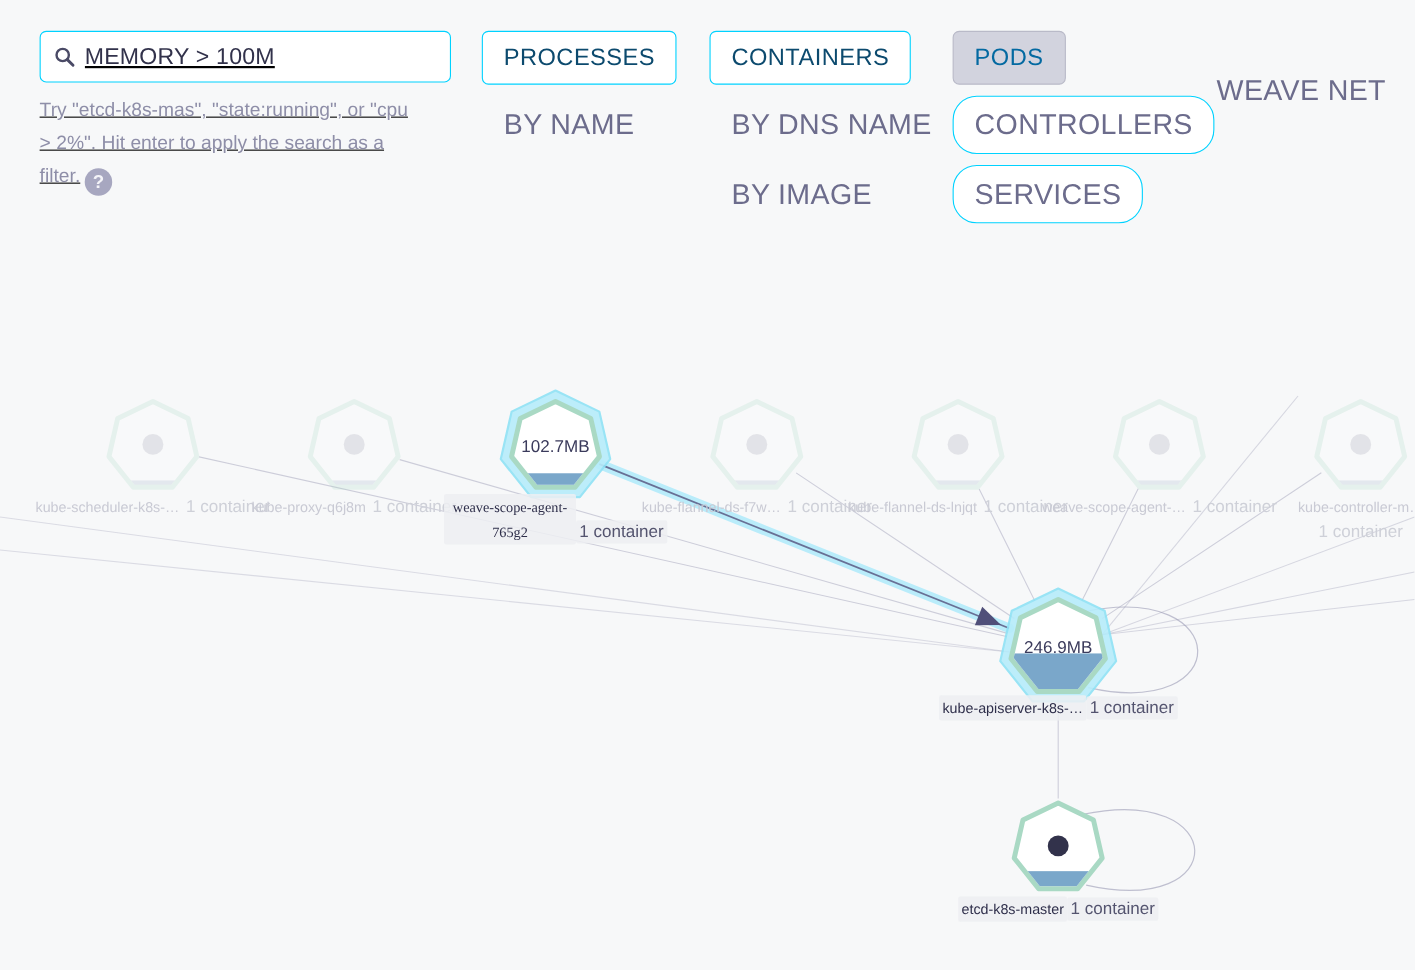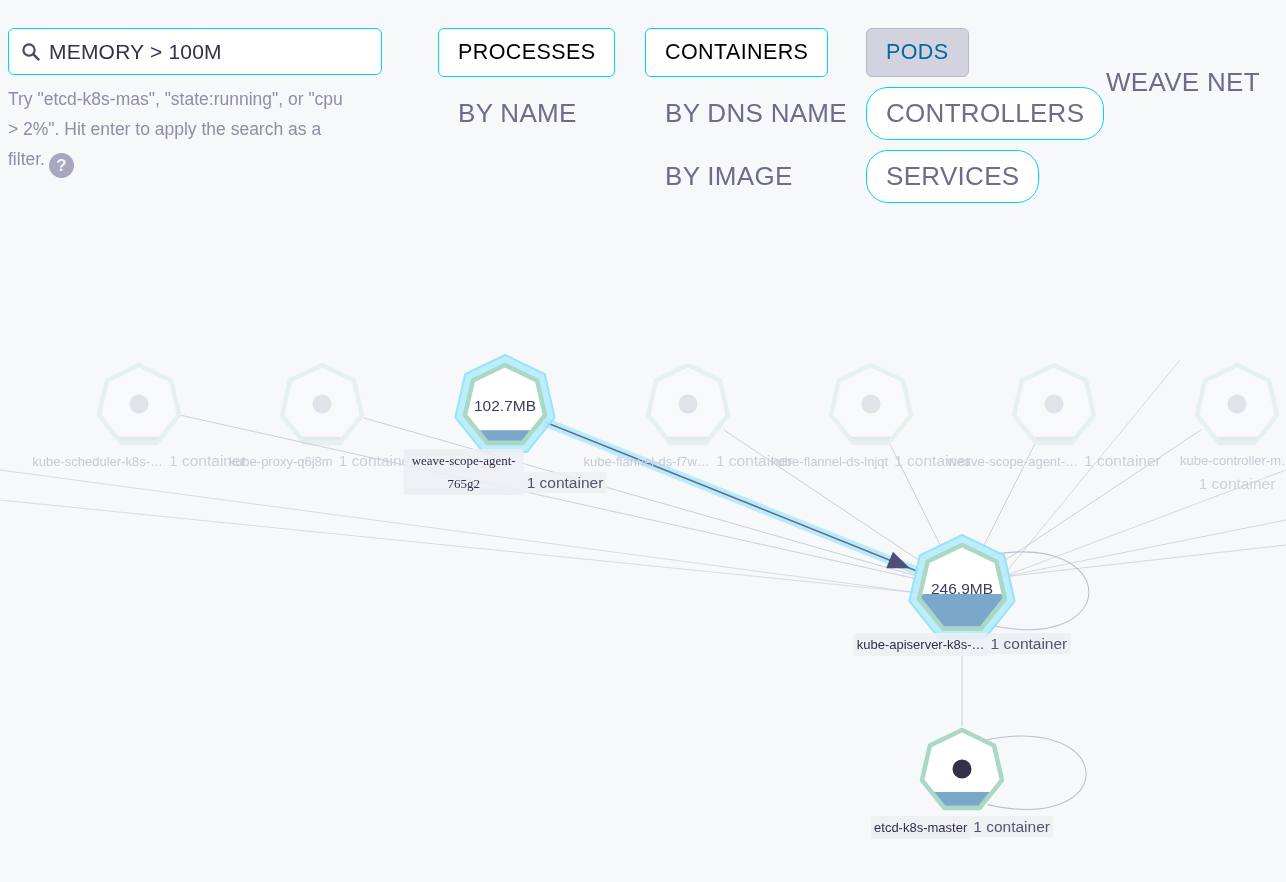--- a/index.html
+++ b/index.html
@@ -13,22 +13,23 @@
 
   
   #graph-canvas {
     position: absolute; left: 0; top: 0;
     width: 1286px; height: 882px;
     z-index: 1;
   }
 
   
   .search-wrap {
-    position: absolute; left: 8px; top: 28px; width: 374px;
+    position: absolute; left: 36px; top: 28px; width: 374px;
     z-index: 20;
+    text-decoration: underline;
   }
   .search-box {
     display: flex; align-items: center;
     height: 47px;
     background: #ffffff;
     border: 1.5px solid #00d2ff;
     border-radius: 6px;
     padding: 0 12px;
   }
   .search-icon { flex: 0 0 auto; margin-right: 9px; display: block; }
@@ -51,21 +52,21 @@
     font-family: "Liberation Sans", sans-serif;
     cursor: pointer;
   }
 
   
   .topo-col { position: absolute; top: 28px; z-index: 20; }
   .topo-main {
     border: 1.5px solid #00d2ff;
     border-radius: 6px;
     background: #ffffff;
-    color: #000000;
+    color: #0c4a6e;
     font-size: 21.5px;
     letter-spacing: .4px;
     padding: 11px 19px;
     display: inline-block;
     white-space: nowrap;
     cursor: pointer;
   }
   .topo-main.selected {
     background: #d2d3de;
     border-color: #b9bac8;

